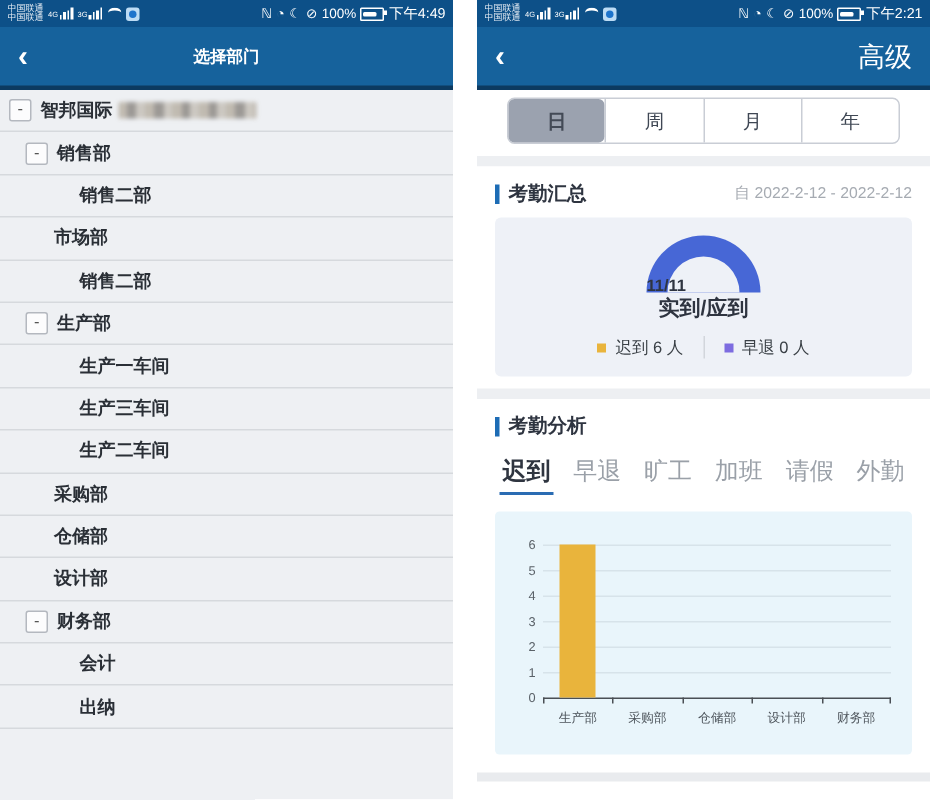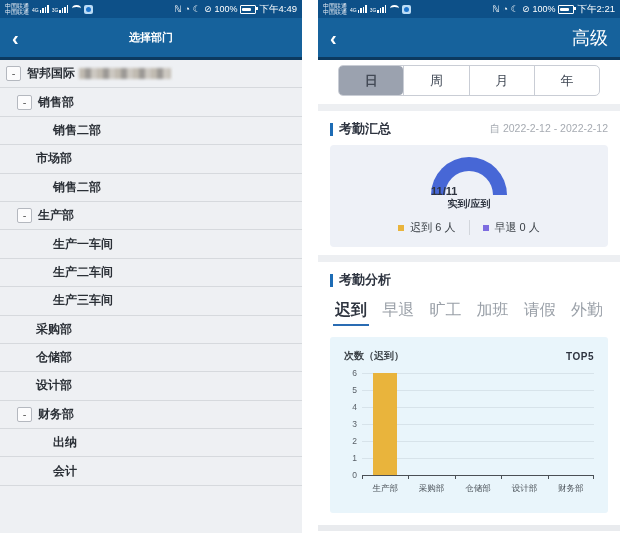--- a/index.html
+++ b/index.html
@@ -53,21 +53,21 @@
   .section-head{display:flex;align-items:center;padding:9px 12px 7px;background:#fff;flex:none;}
   .accent{width:3px;height:13px;background:#1d6cb5;margin-right:6px;flex:none;}
   .section-title{font-size:13px;font-weight:bold;color:#2e3440;}
   .date-range{margin-left:auto;font-size:10.5px;color:#a6abb2;}
 
   .summary-card{margin:0 12px 8px;background:#eef1f7;border-radius:4px;padding:8px 8px 12px;flex:none;}
   .gauge{position:relative;width:76px;height:38px;margin:4px auto 0;}
   .gauge-ring{position:absolute;left:0;top:0;width:76px;height:38px;background:#4767d6;border-radius:76px 76px 0 0;}
   .gauge-hole{position:absolute;left:14px;top:14px;width:48px;height:24px;background:#eef1f7;border-radius:48px 48px 0 0;}
   .gauge-value{position:absolute;left:0;right:0;bottom:-2px;text-align:left;font-size:11px;font-weight:bold;color:#2e3440;}
-  .gauge-label{text-align:center;font-size:10px;font-weight:bold;color:#2e3440;margin-top:2px;}
+  .gauge-label{text-align:center;font-size:14px;font-weight:bold;color:#2e3440;margin-top:2px;}
   .legend{display:flex;justify-content:center;align-items:center;margin-top:9px;}
   .leg-item{display:flex;align-items:center;padding:0 13px;}
   .leg-item + .leg-item{border-left:1px solid #d2d6dc;}
   .sq{width:6px;height:6px;margin-right:6px;flex:none;}
   .leg-txt{font-size:11px;color:#3a4046;white-space:nowrap;}
 
   .tabs{display:flex;justify-content:space-between;padding:2px 16px 0;background:#fff;flex:none;}
   .tab{font-size:16px;color:#9aa0a8;padding:2px 1px 10px;position:relative;cursor:pointer;}
   .tab.active{color:#2f3540;font-weight:bold;}
   .underline{position:absolute;left:-1px;right:-1px;bottom:5px;height:2px;background:#2a6cb3;display:none;}
@@ -164,49 +164,49 @@
       <div class="row lvl1">
         <span class="minus">-</span>
         <span class="lbl">生产部</span>
       </div>
       <div class="row lvl2">
         <span class="spacer"></span>
         <span class="lbl">生产一车间</span>
       </div>
       <div class="row lvl2">
         <span class="spacer"></span>
+        <span class="lbl">生产三车间</span>
+      </div>
+      <div class="row lvl2">
+        <span class="spacer"></span>
         <span class="lbl">生产二车间</span>
-      </div>
-      <div class="row lvl2">
-        <span class="spacer"></span>
-        <span class="lbl">生产三车间</span>
       </div>
       <div class="row lvl1">
         <span class="spacer"></span>
         <span class="lbl">采购部</span>
       </div>
       <div class="row lvl1">
         <span class="spacer"></span>
         <span class="lbl">仓储部</span>
       </div>
       <div class="row lvl1">
         <span class="spacer"></span>
         <span class="lbl">设计部</span>
       </div>
       <div class="row lvl1">
         <span class="minus">-</span>
         <span class="lbl">财务部</span>
       </div>
       <div class="row lvl2">
         <span class="spacer"></span>
+        <span class="lbl">会计</span>
+      </div>
+      <div class="row lvl2">
+        <span class="spacer"></span>
         <span class="lbl">出纳</span>
-      </div>
-      <div class="row lvl2">
-        <span class="spacer"></span>
-        <span class="lbl">会计</span>
       </div>
     </div>
   </div>
 
   <div class="gutter"></div>
 
   <div class="phone">
     <div class="statusbar">
       <div class="carrier">
         <span>中国联通</span>
@@ -300,24 +300,20 @@
         <span class="underline"></span>
       </div>
       <div class="tab"><span>早退</span></div>
       <div class="tab"><span>旷工</span></div>
       <div class="tab"><span>加班</span></div>
       <div class="tab"><span>请假</span></div>
       <div class="tab"><span>外勤</span></div>
     </div>
 
     <div class="chart-card">
-      <div class="chart-head">
-        <span class="chart-title">次数（迟到）</span>
-        <span class="chart-badge">TOP5</span>
-      </div>
       <div class="plot-wrap">
         <div class="yticks">
           <span class="ytick" style="top:0%">6</span>
           <span class="ytick" style="top:16.7%">5</span>
           <span class="ytick" style="top:33.3%">4</span>
           <span class="ytick" style="top:50%">3</span>
           <span class="ytick" style="top:66.7%">2</span>
           <span class="ytick" style="top:83.3%">1</span>
           <span class="ytick" style="top:100%">0</span>
         </div>

